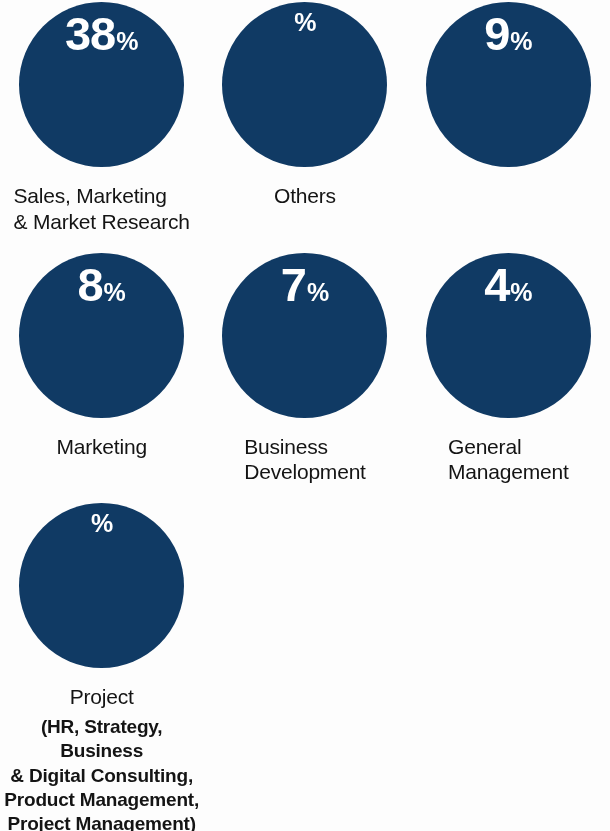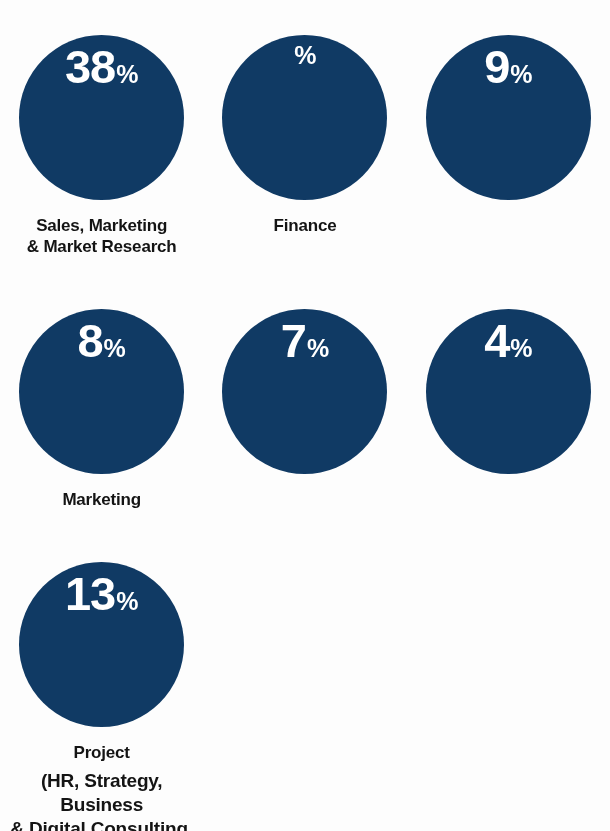--- a/index.html
+++ b/index.html
@@ -24,21 +24,20 @@
   .row {
     display: flex;
     width: 610px;
   }
 
   .cell {
     width: 203.33px;
     display: flex;
     flex-direction: column;
     align-items: center;
-    margin-top: 33px;
   }
 
   .bubble {
     width: 165px;
     height: 165px;
     border-radius: 50%;
     background: #103A64;
     display: flex;
     align-items: baseline;
     justify-content: center;
@@ -65,24 +64,24 @@
     color: #ffffff;
     font-size: 25px;
     font-weight: bold;
     line-height: 1;
     margin-left: 1px;
   }
 
   .label {
     margin-top: 16px;
     color: #141414;
-    font-size: 17px;
-    font-weight: bold;
+    font-size: 21px;
+    font-weight: normal;
     line-height: 1.23;
-    text-align: center;
+    text-align: left;
     letter-spacing: -0.2px;
     white-space: pre-line;
   }
 
   .sublabel {
     margin-top: 5px;
     color: #141414;
     font-size: 19px;
     font-weight: bold;
     line-height: 1.28;
@@ -116,21 +115,21 @@
       <div class="label">Sales, Marketing
 &amp; Market Research</div>
     </div>
 
     <div class="cell">
       <div class="bubble">
         <div class="bubble-inner">
           <span class="pct">%</span>
         </div>
       </div>
-      <div class="label">Finance</div>
+      <div class="label">Others</div>
     </div>
 
     <div class="cell">
       <div class="bubble">
         <div class="bubble-inner">
           <span class="value">9</span>
           <span class="pct">%</span>
         </div>
       </div>
     </div>
@@ -149,39 +148,42 @@
       <div class="label">Marketing</div>
     </div>
 
     <div class="cell">
       <div class="bubble">
         <div class="bubble-inner">
           <span class="value">7</span>
           <span class="pct">%</span>
         </div>
       </div>
+      <div class="label">Business
+Development</div>
     </div>
 
     <div class="cell">
       <div class="bubble">
         <div class="bubble-inner">
           <span class="value">4</span>
           <span class="pct">%</span>
         </div>
       </div>
+      <div class="label">General
+Management</div>
     </div>
 
   </div>
 
   <div class="row" id="row-3">
 
     <div class="cell">
       <div class="bubble">
         <div class="bubble-inner">
-          <span class="value">13</span>
           <span class="pct">%</span>
         </div>
       </div>
       <div class="label">Project</div>
       <div class="sublabel">(HR, Strategy, Business
 &amp; Digital Consulting,
 Product Management,
 Project Management)</div>
     </div>
 

